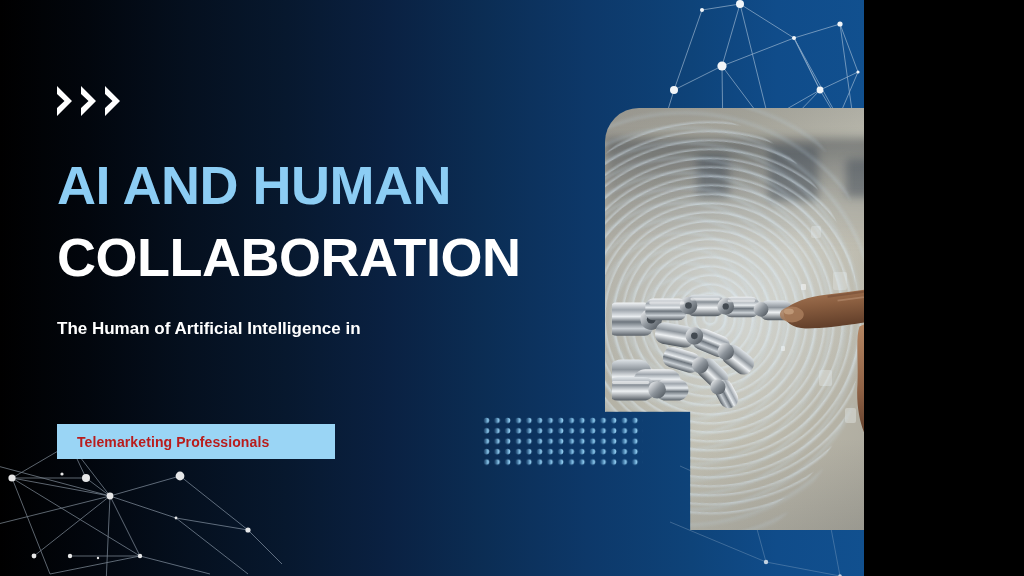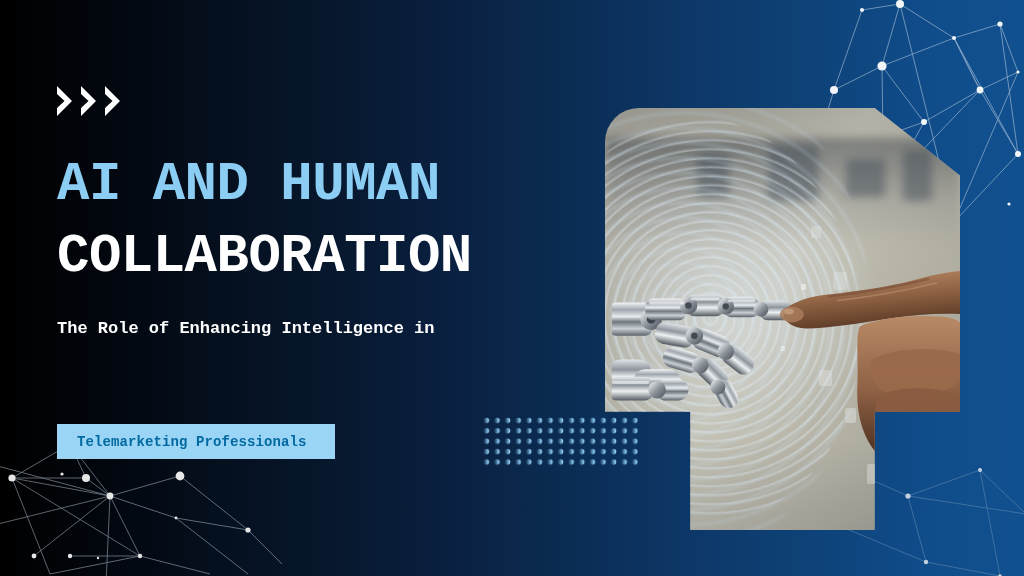--- a/index.html
+++ b/index.html
@@ -1,22 +1,22 @@
 <!DOCTYPE html>
 <html><head>
 <meta charset="utf-8">
 <style>
   * { margin:0; padding:0; box-sizing:border-box; }
   html,body { width:1024px; height:576px; overflow:hidden; background:#000; }
 
   .slide {
     position:relative;
-    width:1024px; height:576px;
+    width:864px; height:576px;
     overflow:hidden;
-    font-family:Liberation Mono, monospace;
+    font-family:Liberation Sans, sans-serif;
     background: linear-gradient(90deg,
       #000000 0%,
       #02060d 10%,
       #05101f 22%,
       #07182e 33%,
       #0a2142 45%,
       #0b2d54 56%,
       #0d3869 68%,
       #0e4379 80%,
       #104c8a 90%,
@@ -64,21 +64,21 @@
   .subtitle span { display:block; }
 
   
   .badge {
     position:absolute; left:57px; top:424px;
     width:278px; height:35px;
     background:#9ad5f5;
     display:flex; align-items:center;
   }
   .badge-text {
-    color:#0369a1;
+    color:#b91c1c;
     font-size:14px;
     font-weight:700;
     padding-left:20px;
     letter-spacing:.1px;
   }
 
   
   .dotgrid {
     position:absolute; left:483px; top:417px;
     width:160px; height:52px;
@@ -263,21 +263,21 @@
       <path d="M2 2 L17 17 L2 32 L2 24 L9.5 17 L2 10 Z" fill="#ffffff"></path>
     </svg>
   </div>
 
   <div class="headline">
     <span class="h-line blue">AI AND HUMAN</span>
     <span class="h-line white">COLLABORATION</span>
   </div>
 
   <div class="subtitle">
-    <span>The Role of Enhancing Intelligence in</span>
+    <span>The Human of Artificial Intelligence in</span>
   </div>
 
   <div class="badge">
     <span class="badge-text">Telemarketing Professionals</span>
   </div>
 
   <svg class="dotgrid" viewBox="0 0 160 52">
     <defs>
       <linearGradient id="dgFade" x1="0" y1="0" x2="1" y2="0">
         <stop offset="0%" stop-color="#8ccdf4" stop-opacity="0.10"></stop>

